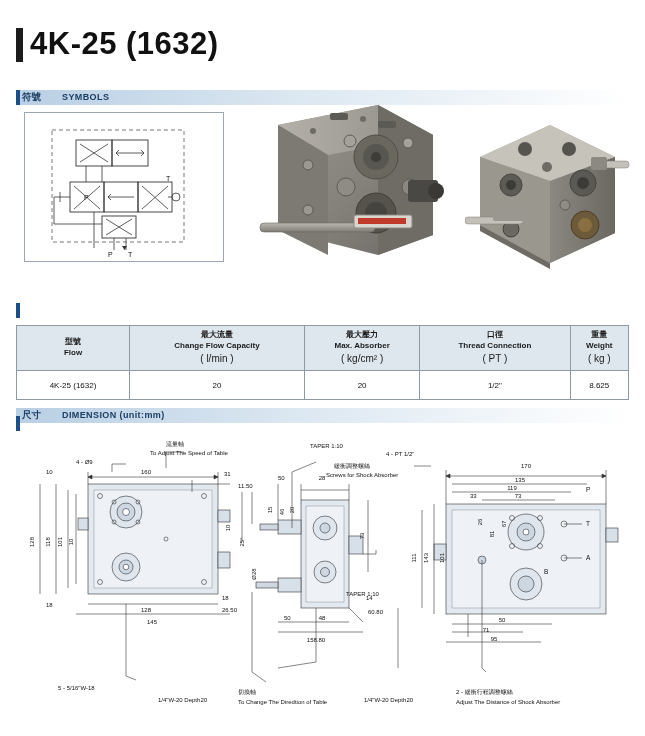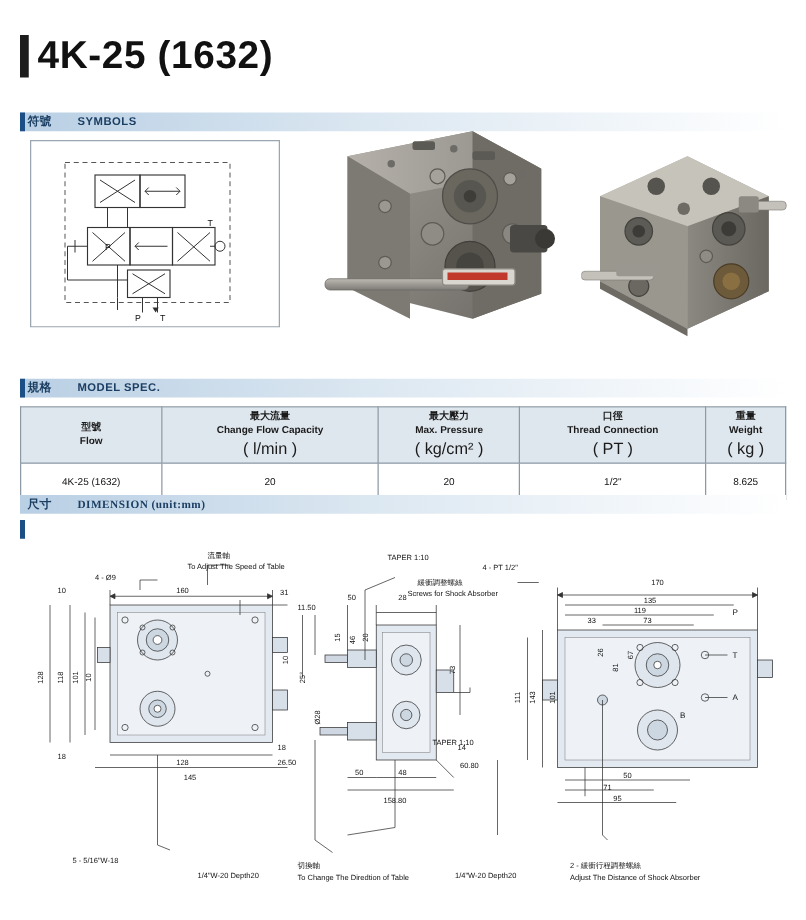--- a/index.html
+++ b/index.html
@@ -53,21 +53,21 @@
     border-collapse:collapse;
     font-size:8px;
   }
   table.spec th,table.spec td{
     border:1px solid #8d9aa6;
     text-align:center;vertical-align:middle;
   }
   table.spec thead th{
     background:#dfe7ee;height:42px;line-height:1.35;font-weight:bold;color:#1a1a1a;
   }
-  table.spec thead th .u{font-weight:normal;font-size:13px;}
+  table.spec thead th .u{font-weight:normal;font-size:10px;}
   table.spec tbody td{height:26px;background:#fff;font-size:8px;}
   .col-model{width:110px;margin-left:48px;}
 
   
   .dim{position:absolute;left:16px;top:432px;width:613px;height:295px;}
   .dim svg{display:block;}
 </style>
 </head>
 <body>
 
@@ -212,41 +212,37 @@
 
       <rect x="0" y="112" width="58" height="7" rx="3" fill="#c4c1ba" stroke="#7d7a74" stroke-width="0.5"></rect>
       <rect x="28" y="106" width="34" height="10" rx="2" fill="#9a9790"></rect>
       <rect x="128" y="56" width="36" height="7" rx="3" fill="#c4c1ba" stroke="#7d7a74" stroke-width="0.5"></rect>
       <rect x="126" y="52" width="16" height="13" rx="2" fill="#8c8982"></rect>
 
       <polygon points="15,120 85,158 85,164 15,126" fill="#6e6b65"></polygon>
     </svg>
   </div>
 
-  <div class="sec" style="top:303px;">
-    <span class="cn">規格</span>
-    <span class="en">MODEL SPEC.</span>
-  </div>
   <div class="sec-tick" style="top:303px;"></div>
 
   <table class="spec">
     <thead>
       <tr>
         <th class="col-model">
           <div>型號</div>
           <div>Flow</div>
         </th>
         <th>
           <div>最大流量</div>
           <div>Change Flow Capacity</div>
           <div class="u">( l/min )</div>
         </th>
         <th>
           <div>最大壓力</div>
-          <div>Max. Pressure</div>
+          <div>Max. Absorber</div>
           <div class="u">( kg/cm² )</div>
         </th>
         <th>
           <div>口徑</div>
           <div>Thread Connection</div>
           <div class="u">( PT )</div>
         </th>
         <th>
           <div>重量</div>
           <div>Weight</div>
@@ -258,21 +254,21 @@
       <tr>
         <td>4K-25 (1632)</td>
         <td>20</td>
         <td>20</td>
         <td>1/2"</td>
         <td>8.625</td>
       </tr>
     </tbody>
   </table>
 
-  <div class="sec" style="top:396px;font-family:Liberation Serif, serif;">
+  <div class="sec" style="top:408px;">
     <span class="cn">尺寸</span>
     <span class="en">DIMENSION (unit:mm)</span>
   </div>
   <div class="sec-tick" style="top:416px;"></div>
 
   <div class="dim">
     <svg width="613" height="295" viewBox="0 0 613 295" font-family="Liberation Sans, sans-serif">
       <g stroke="#333" fill="none" stroke-width="0.6">
 
         <rect x="72" y="52" width="130" height="110" fill="#e3e9f0" stroke="#333"></rect>

